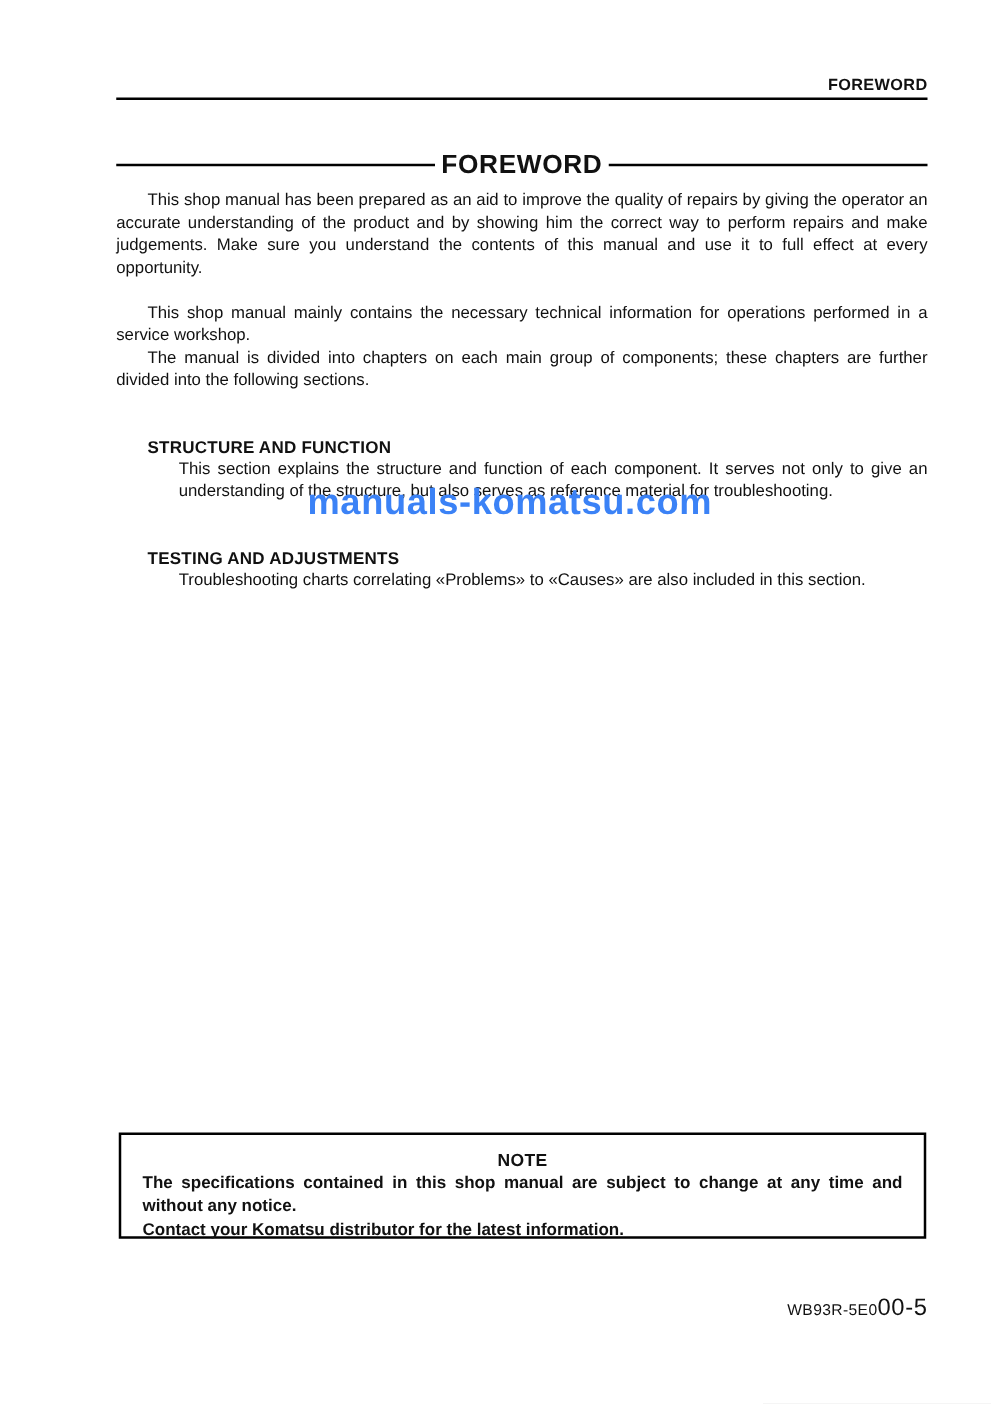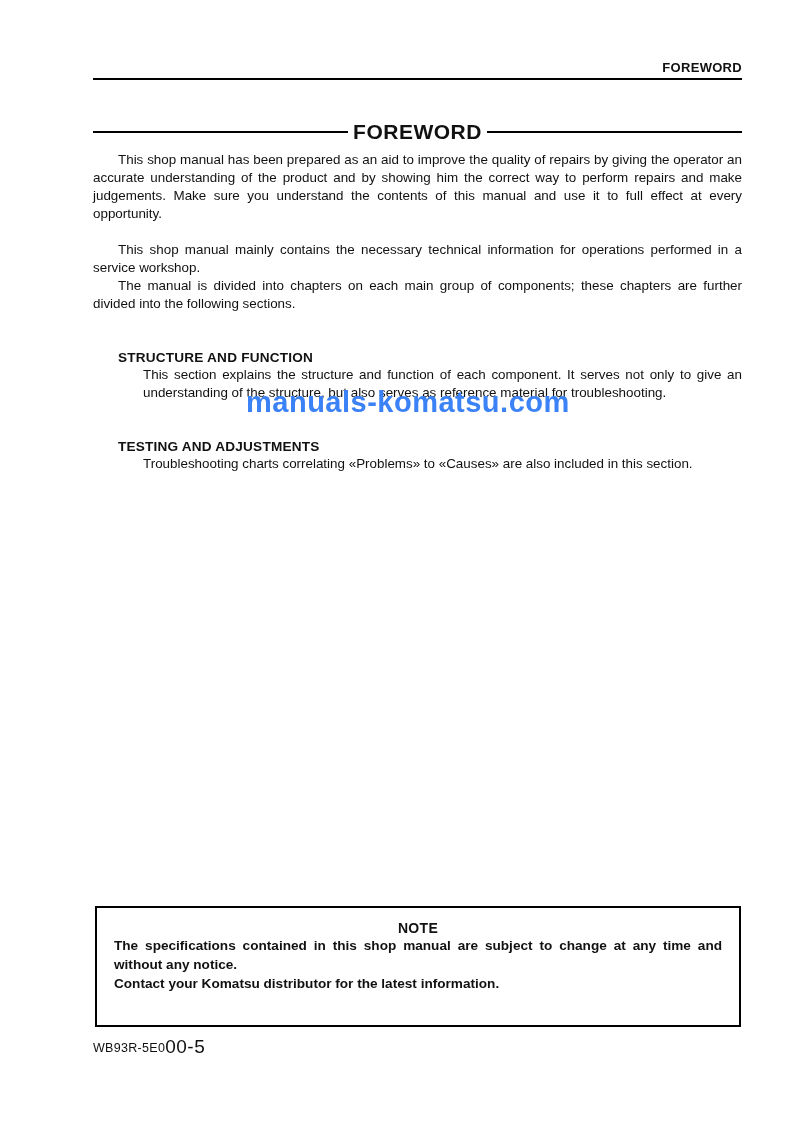--- a/index.html
+++ b/index.html
@@ -88,21 +88,21 @@
     color: #3b82f6;
     white-space: nowrap;
     pointer-events: none;
   }
   
   .note-box {
     position: absolute;
     left: 95px;
     right: 52px;
     top: 906px;
-    height: 121px;
+    height: 85px;
     border: 2px solid #000;
     padding: 12px 17px 0 17px;
   }
   .note-title {
     text-align: center;
     font-size: 14px;
     font-weight: bold;
     letter-spacing: 0.3px;
   }
   .note-body {
@@ -112,21 +112,21 @@
     line-height: 19px;
     text-align: justify;
   }
   
   .footer {
     position: absolute;
     left: 93px;
     right: 51px;
     top: 1036px;
     display: flex;
-    justify-content: flex-start;
+    justify-content: flex-end;
     align-items: flex-end;
   }
   .footer-model {
     font-size: 12.5px;
     letter-spacing: 0.3px;
     padding-bottom: 3px;
   }
   .footer-page {
     font-size: 19px;
     letter-spacing: 0.5px;

